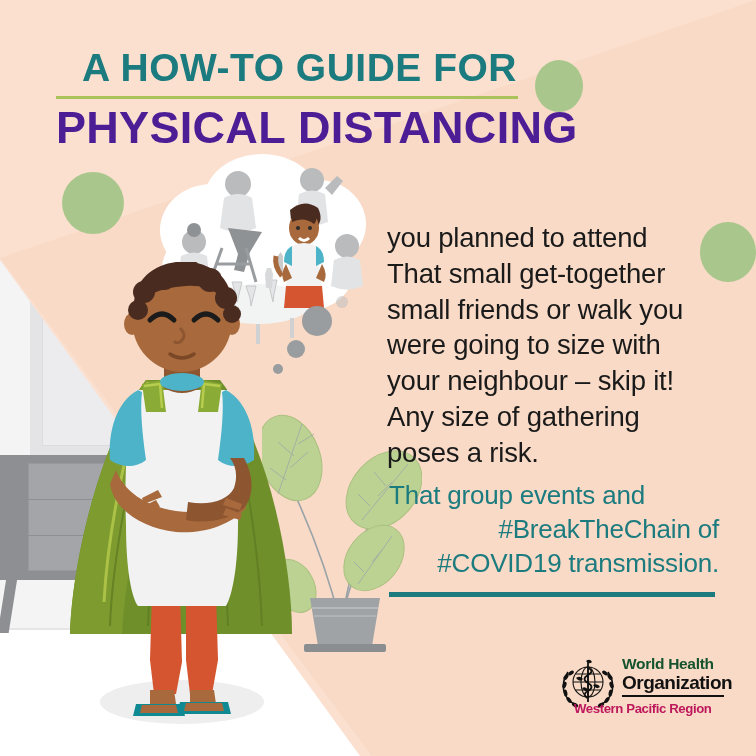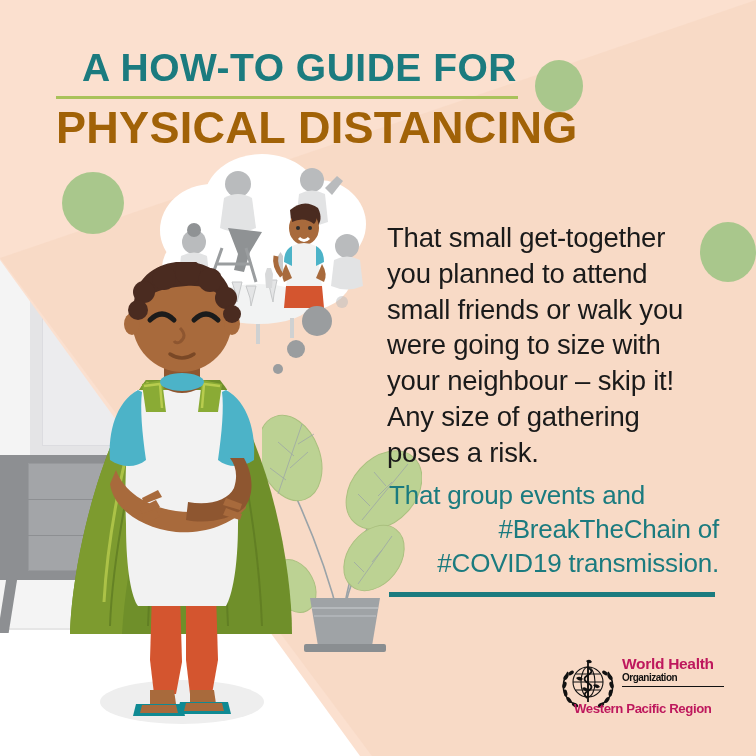--- a/index.html
+++ b/index.html
@@ -68,21 +68,21 @@
   .title-block { position:absolute; left:56px; top:48px; width:560px; }
   .title-line1 {
     font-size:39px; font-weight:bold; letter-spacing:0.5px;
     color:#1b7b7f; line-height:1.0; white-space:nowrap;margin-left:26px;
   }
   .title-rule {
     width:462px; height:3px; background:#a9c25a; margin:9px 0 6px 0;
   }
   .title-line2 {
     font-size:45px; font-weight:bold; letter-spacing:0.3px;
-    color:#a16207; line-height:1.02; white-space:nowrap;
+    color:#4c1d95; line-height:1.02; white-space:nowrap;
   }
 
   .body-copy {
     position:absolute; left:387px; top:220px; width:330px;
     font-size:27.5px; line-height:1.30; color:#1a1a1a;
     letter-spacing:-0.2px;
   }
   .body-copy p { margin:0; }
 
   .cta {
@@ -93,22 +93,22 @@
   .cta .bold { font-weight:normal;text-align:right; }
   .cta-rule {
     position:absolute; left:389px; top:592px; width:326px; height:5px;
     background:#1b7b7f;
   }
 
   
   .who-logo { position:absolute; left:560px; top:656px; width:165px; height:68px; }
   .who-emblem { position:absolute; left:0; top:2px; width:56px; height:52px; }
   .who-text { position:absolute; left:62px; top:0px; width:104px; }
-  .who-l1 { font-size:15.5px; font-weight:bold; color:#be185d; line-height:1.08; letter-spacing:-0.3px; }
-  .who-l2 { font-size:10px; font-weight:bold; color:#111; line-height:1.08; letter-spacing:-0.5px; }
+  .who-l1 { font-size:15.5px; font-weight:bold; color:#14532d; line-height:1.08; letter-spacing:-0.3px; }
+  .who-l2 { font-size:19px; font-weight:bold; color:#111; line-height:1.08; letter-spacing:-0.5px; }
   .who-div { width:102px; height:1.5px; background:#111; margin:2px 0 2px 0; }
   .who-l3 { font-size:13.2px; font-weight:bold; color:#be185d; line-height:1.1; letter-spacing:-0.4px;
             position:absolute; left:-48px; top:46px; width:180px; white-space:nowrap; }
 </style>
 </head>
 <body>
 
 <div id="poster">
 
   <div class="scene">
@@ -302,22 +302,22 @@
     </svg>
   </div>
 
   <div class="title-block">
     <div class="title-line1">A HOW-TO GUIDE FOR</div>
     <div class="title-rule"></div>
     <div class="title-line2">PHYSICAL DISTANCING</div>
   </div>
 
   <div class="body-copy">
+    <p>you planned to attend</p>
     <p>That small get-together</p>
-    <p>you planned to attend</p>
     <p>small friends or walk you</p>
     <p>were going to size with</p>
     <p>your neighbour – skip it!</p>
     <p>Any size of gathering</p>
     <p>poses a risk.</p>
   </div>
 
   <div class="cta">
     <div class="reg">That group events and</div>
     <div class="bold">#BreakTheChain of</div>

